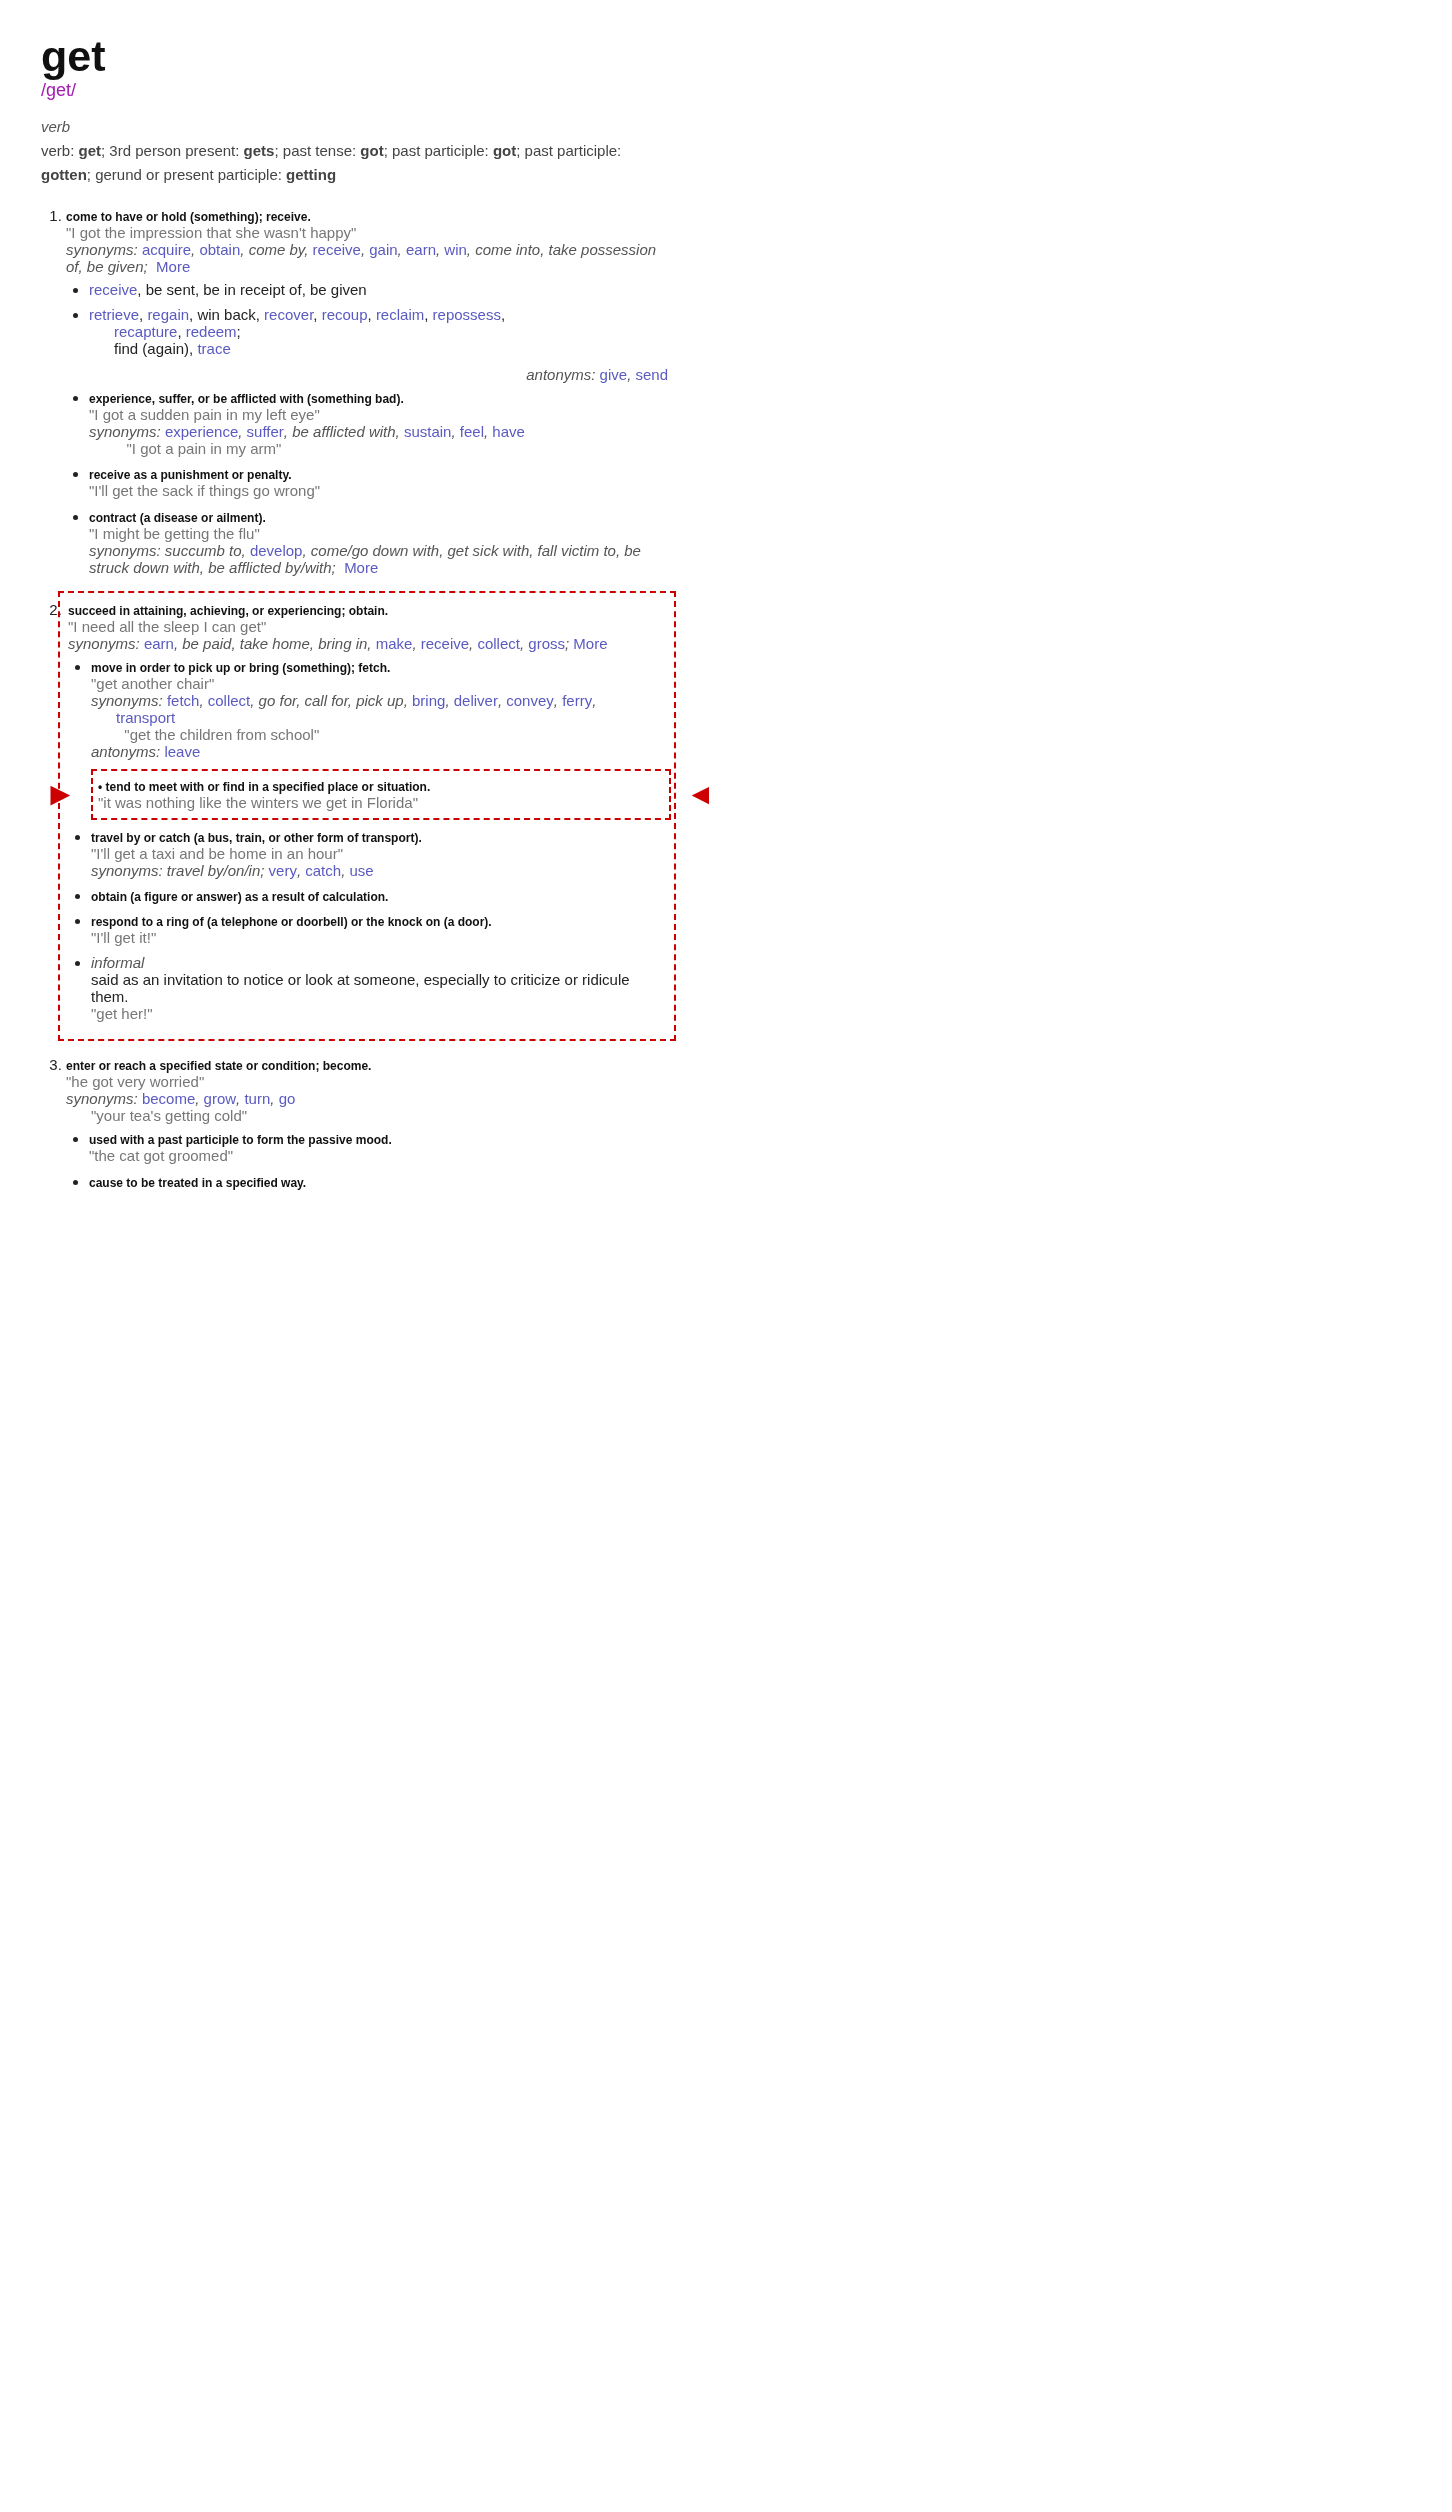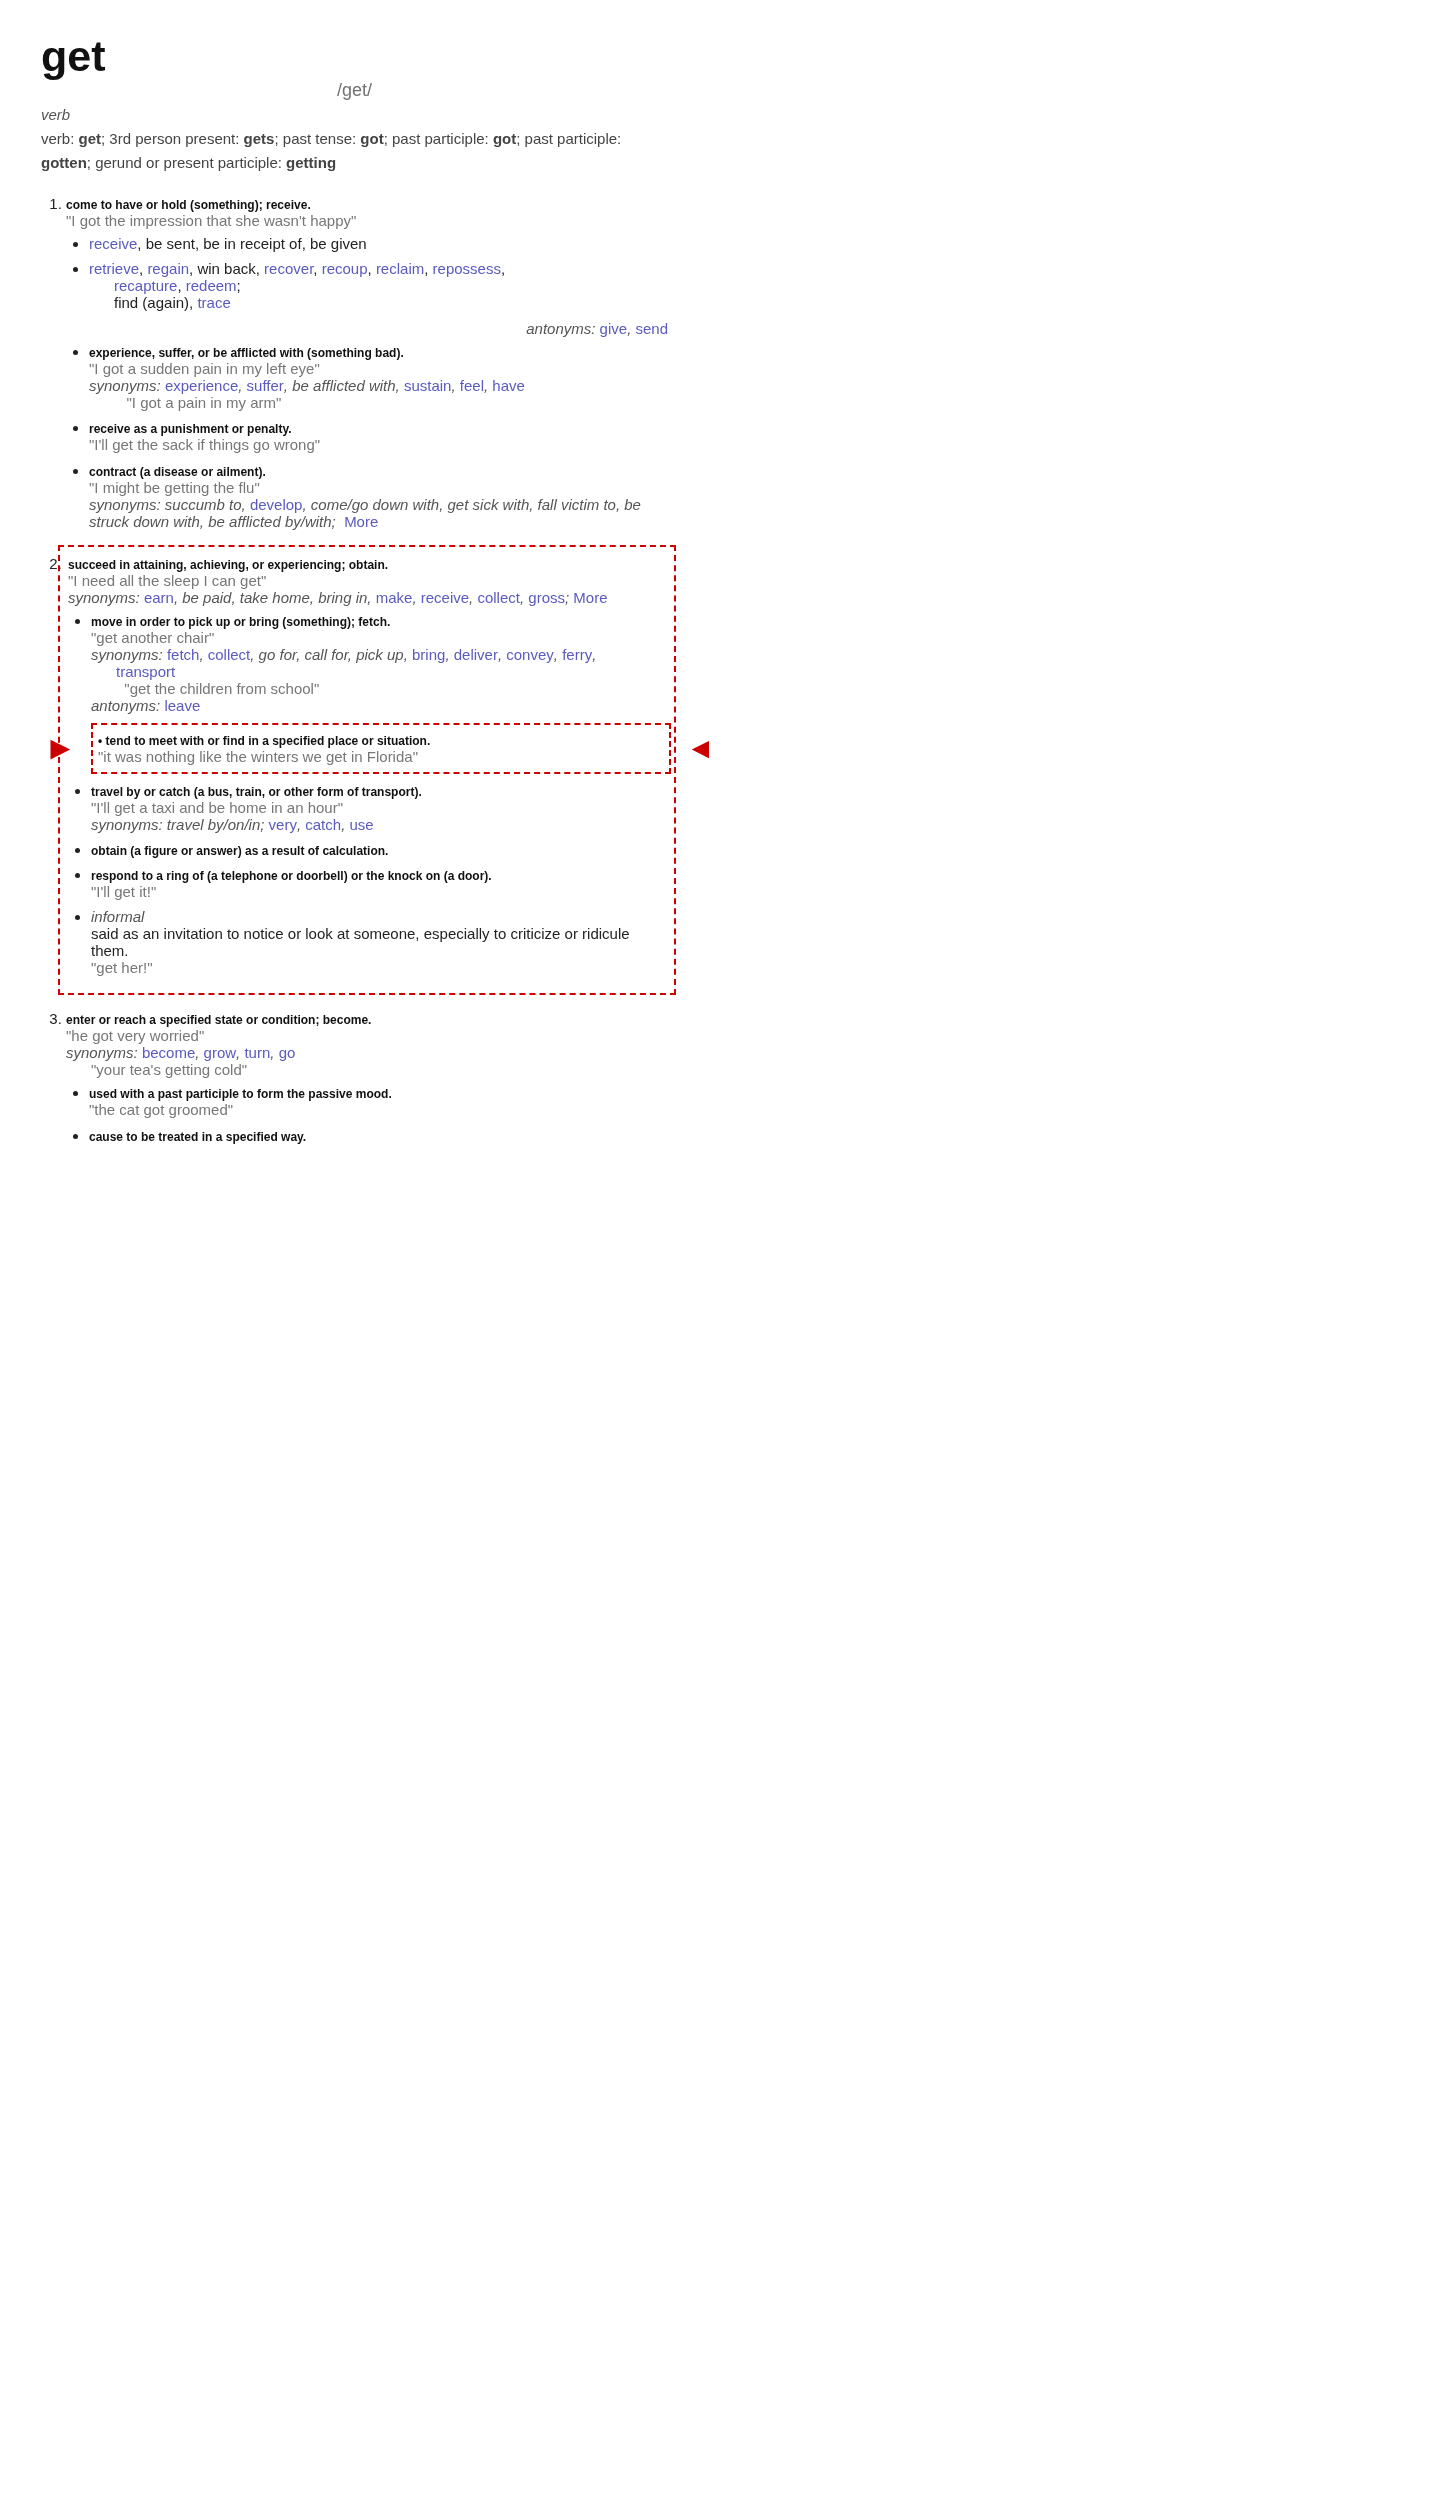--- a/index.html
+++ b/index.html
@@ -12,23 +12,22 @@
       max-width: 709px;
     }
     .word-title {
       font-size: 43px;
       font-weight: bold;
       color: #111;
       line-height: 1.1;
     }
     .pronunciation {
       font-size: 18px;
-      color: #737373;
-      margin-bottom: 5px;
-      text-align: center;
+      color: #a21caf;
+      margin-bottom: 17px;
     }
     .pos {
       font-style: italic;
       color: #555;
       margin-bottom: 3.3px;
     }
     .inflections {
       color: #444;
       margin-bottom: 20px;
       line-height: 1.6;
@@ -104,20 +103,31 @@
 <div class="pos">verb</div>
 <div class="inflections">
   verb: <b>get</b>; 3rd person present: <b>gets</b>; past tense: <b>got</b>; past participle: <b>got</b>; past participle: <b>gotten</b>; gerund or present participle: <b>getting</b>
 </div>
 
 <ol class="definitions">
 
   <li>
     <span class="def-main">come to have or hold (something); receive.</span><br>
     <span class="example">"I got the impression that she wasn't happy"</span><br>
+    <span class="synonyms-line">
+      <em>synonyms:</em>
+      <a class="syn-link">acquire</a>,
+      <a class="syn-link">obtain</a>,
+      come by,
+      <a class="syn-link">receive</a>,
+      <a class="syn-link">gain</a>,
+      <a class="syn-link">earn</a>,
+      <a class="syn-link">win</a>,
+      come into, take possession of, be given; &nbsp;<a class="more-link">More</a>
+    </span>
     <ul class="sub-defs">
       <li>
         <a class="syn-link">receive</a>, be sent, be in receipt of, be given
       </li>
       <li>
         <a class="syn-link">retrieve</a>,
         <a class="syn-link">regain</a>,
         win back,
         <a class="syn-link">recover</a>,
         <a class="syn-link">recoup</a>,

